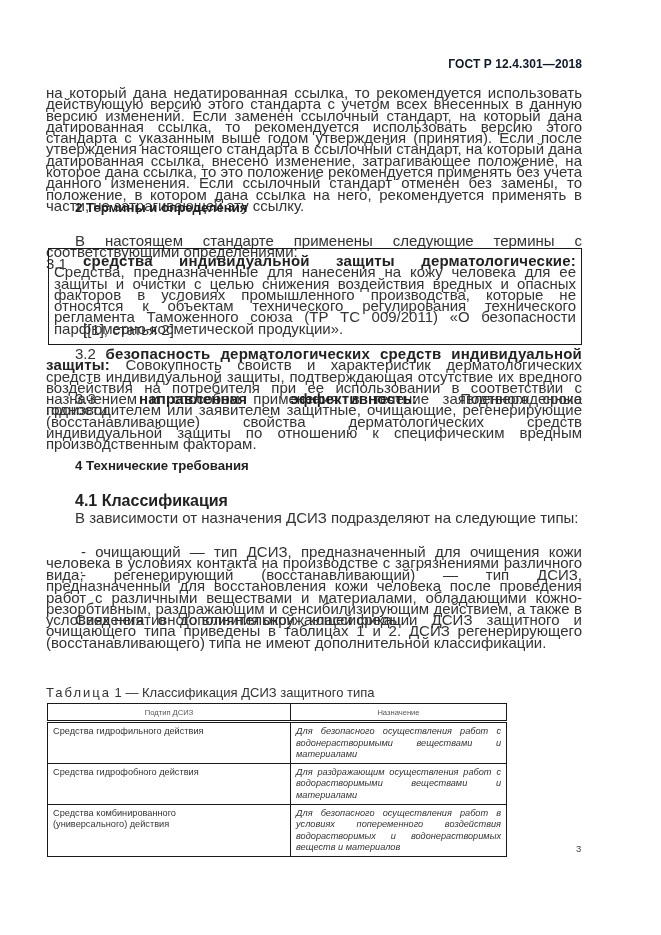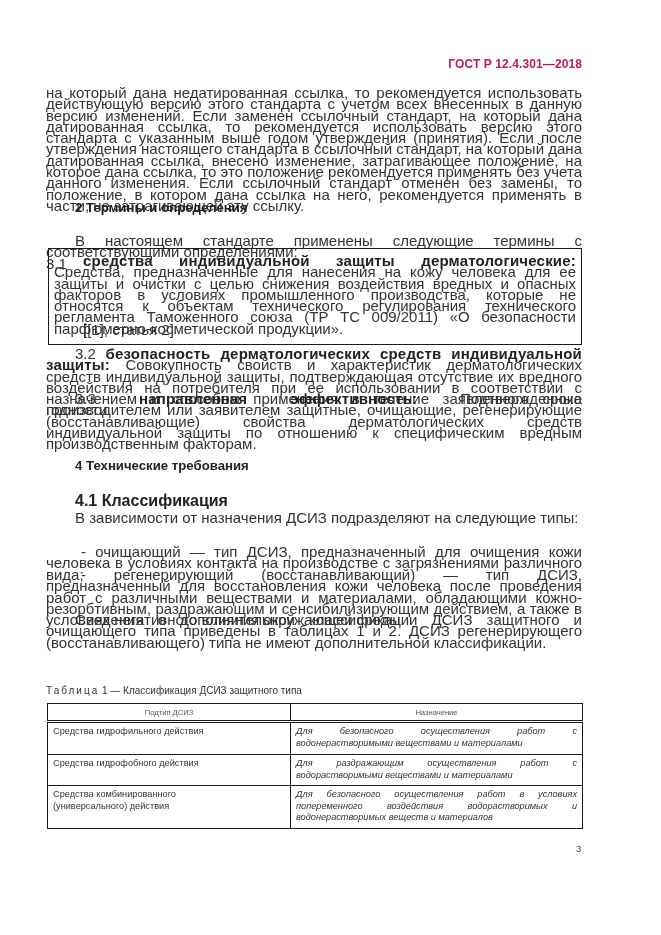--- a/index.html
+++ b/index.html
@@ -1,29 +1,29 @@
 <!DOCTYPE html>
 <html><head>
 <meta charset="utf-8">
 <style>
   html, body { margin: 0; padding: 0; background: #ffffff; }
   body { width: 661px; height: 935px; position: relative; overflow: hidden;
          font-family: "Liberation Sans", sans-serif; color: #2b2b2b; }
   .page { position: absolute; left: 0; top: 0; width: 661px; height: 935px; }
-  .hdr { position: absolute; right: 79px; top: 57px; font-size: 12px; font-weight: bold; color: #be185d; letter-spacing: 0.1px; }
+  .hdr { position: absolute; right: 79px; top: 57px; font-size: 12px; font-weight: bold; color: #0f172a; letter-spacing: 0.1px; }
   .para { position: absolute; left: 46px; width: 536px; font-size: 15px; line-height: 11.3px; text-align: justify; color: #333; }
   .indent { text-indent: 29px; }
   .h2 { position: absolute; left: 75px; font-size: 13.2px; font-weight: bold; color: #222; }
   .h3 { position: absolute; left: 75px; font-size: 16px; font-weight: bold; color: #222; }
   .box { position: absolute; left: 48px; top: 248px; width: 532px; height: 95px; border: 1.2px solid #1a1a1a; }
   .box .para { left: 5px; width: 522px; top: 6px; }
   b.term { color: #222; letter-spacing: 0.2px; }
-  .caption { position: absolute; left: 46px; top: 685px; font-size: 10px; color: #333; }
+  .caption { position: absolute; left: 46px; top: 685px; font-size: 13px; color: #333; }
   .caption .spaced { letter-spacing: 2px; }
-  table.t { position: absolute; left: 47px; top: 703px; width: 536px; border-collapse: collapse; font-size: 9.2px; color: #333; }
+  table.t { position: absolute; left: 47px; top: 703px; width: 460px; border-collapse: collapse; font-size: 9.2px; color: #333; }
   table.t td, table.t th { border: 1px solid #1a1a1a; vertical-align: top; padding: 3px 5px; line-height: 11.3px; text-align: left; font-weight: normal; }
   table.t th { text-align: center; font-size: 7.6px; color: #555; padding: 3px 5px 2px; height: 11px; border-bottom: 3px double #1a1a1a; }
   table.t td.c2 { text-align: justify; font-style: italic; }
   .pnum { position: absolute; left: 576px; top: 843px; font-size: 9.5px; color: #444; }
 </style>
 </head>
 <body>
 
 <div class="page">
 

